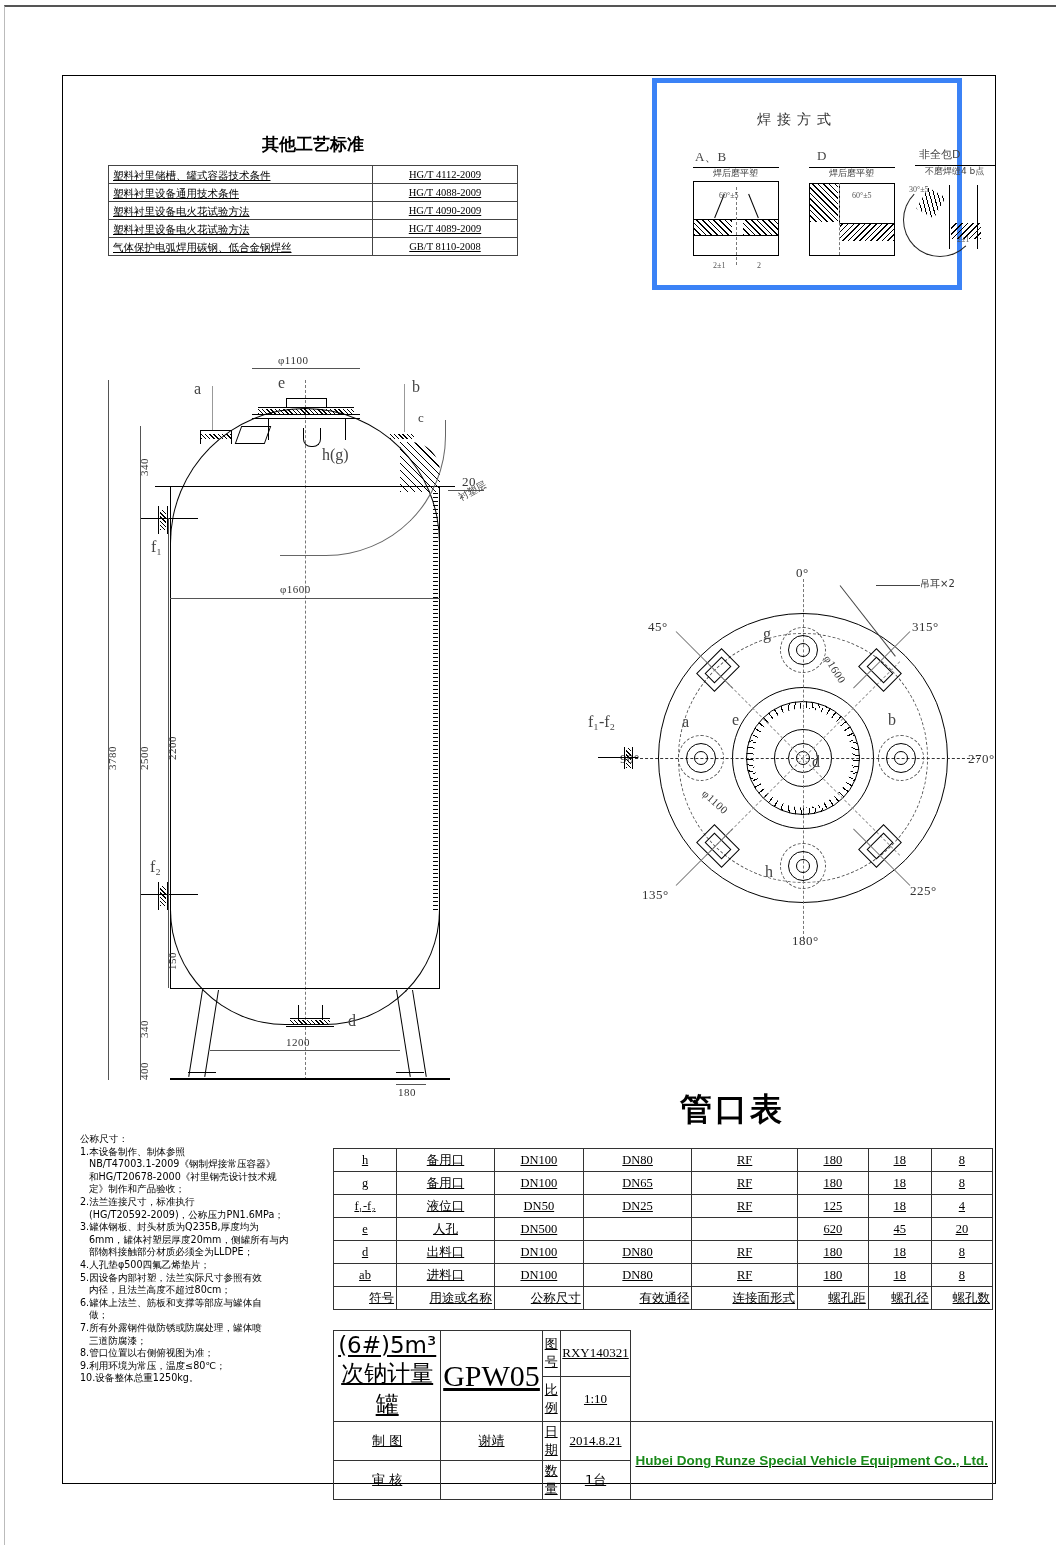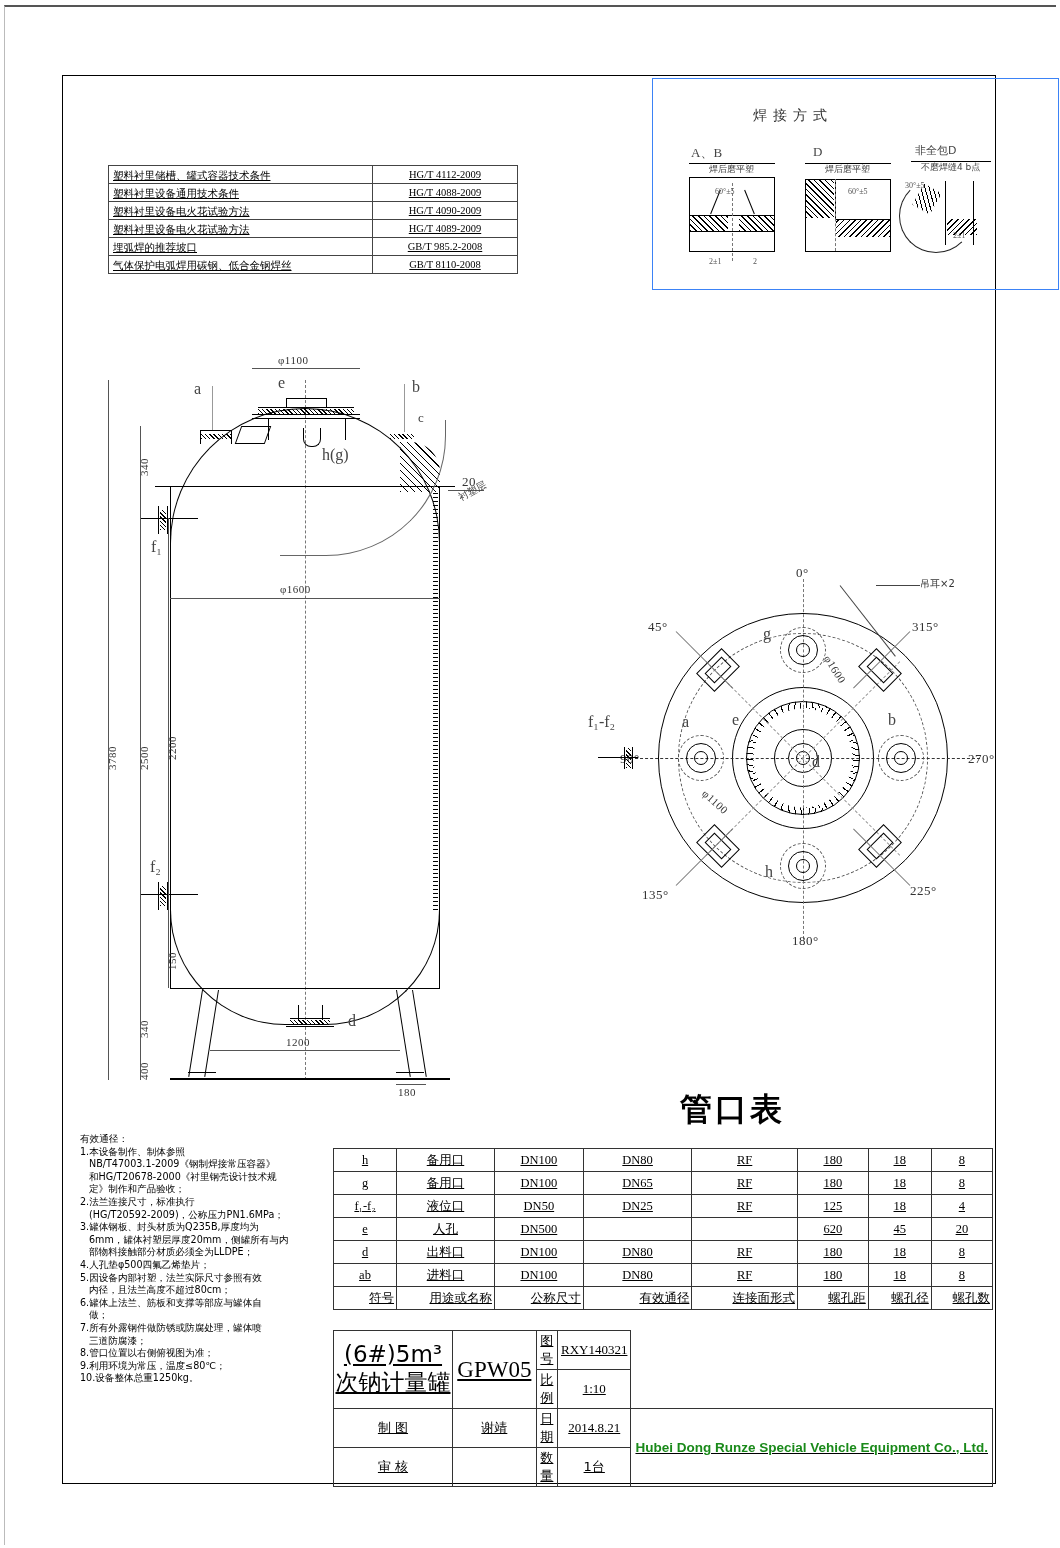--- a/index.html
+++ b/index.html
@@ -53,66 +53,63 @@
   .noz .c3{width:110px;}
   .noz .c4{width:108px;}
   .noz .c5{width:70px;}
   .noz .c6{width:62px;}
   .noz .c7{width:60px;}
   .noz tr.hdr td{font-size:12.5px;text-align:right;}
   
   .tb{position:absolute;left:333px;top:1330px;width:660px;font-size:13px;}
   .tb td{border:1px solid #333;text-align:center;}
   .tb .big{font-size:23px;height:72px;}
-  .tb .gp{font-size:23px;}
+  .tb .gp{font-size:30px;}
   .tb .sm{height:34px;font-size:13px;}
   .company{color:#1a8a1a;font-family:"Liberation Sans",sans-serif;font-weight:bold;
            font-size:13.5px;white-space:nowrap;}
   
   .tech{position:absolute;left:80px;top:1133px;width:250px;font-size:9.6px;line-height:12.6px;}
   .tech div{white-space:nowrap;}
   .tech .ind{padding-left:9px;}
   
-  #weldbox{position:absolute;left:652px;top:78px;width:407px;height:212px;
-           border:1px solid #3b82f6;box-sizing:border-box;}
+  #weldbox{position:absolute;left:652px;top:78px;width:310px;height:212px;
+           border:5px solid #3b82f6;box-sizing:border-box;}
   .hatch{position:absolute;
      background:repeating-linear-gradient(45deg,#000 0 1px,transparent 1px 4px);}
   .hatch2{position:absolute;
      background:repeating-linear-gradient(-45deg,#000 0 1px,transparent 1px 4px);}
   .gask{position:absolute;
      background:repeating-linear-gradient(45deg,#000 0 1px,transparent 1px 3px);}
 </style>
 </head>
 <body>
 
 <div id="page">
   <div id="page-edge"></div>
   <div id="frame"></div>
 
+  <div class="std-title cjk">其他工艺标准</div>
   <table class="std-tbl">
     <tbody id="std-body">
         <tr>
           <td class="nm cjk">塑料衬里储槽、罐式容器技术条件</td>
           <td class="cd">HG/T 4112-2009</td>
         </tr>
         <tr>
           <td class="nm cjk">塑料衬里设备通用技术条件</td>
           <td class="cd">HG/T 4088-2009</td>
         </tr>
         <tr>
           <td class="nm cjk">塑料衬里设备电火花试验方法</td>
           <td class="cd">HG/T 4090-2009</td>
         </tr>
         <tr>
           <td class="nm cjk">塑料衬里设备电火花试验方法</td>
           <td class="cd">HG/T 4089-2009</td>
-        </tr>
-        <tr>
-          <td class="nm cjk">埋弧焊的推荐坡口</td>
-          <td class="cd">GB/T 985.2-2008</td>
         </tr>
         <tr>
           <td class="nm cjk">气体保护电弧焊用碳钢、低合金钢焊丝</td>
           <td class="cd">GB/T 8110-2008</td>
         </tr>
       </tbody>
   </table>
 
   <div id="weldbox">
     <div class="txt cjk" style="left:100px;top:28px;font-size:14px;letter-spacing:6px;color:#333;">焊接方式</div>
@@ -458,21 +455,21 @@
           <td class="c3 cjk">有效通径</td>
           <td class="c4 cjk">连接面形式</td>
           <td class="c5 cjk">螺孔距</td>
           <td class="c6 cjk">螺孔径</td>
           <td class="c7 cjk">螺孔数</td>
         </tr>
       </tbody>
   </table>
 
   <div class="tech cjk">
-    <div>有效通径：</div>
+    <div>公称尺寸：</div>
     <div id="tech-body">
         <div>1.本设备制作、制体参照</div>
         <div class="ind">NB/T47003.1-2009《钢制焊接常压容器》</div>
         <div class="ind">和HG/T20678-2000《衬里钢壳设计技术规</div>
         <div class="ind">定》制作和产品验收；</div>
         <div>2.法兰连接尺寸，标准执行</div>
         <div class="ind">(HG/T20592-2009)，公称压力PN1.6MPa；</div>
         <div>3.罐体钢板、封头材质为Q235B,厚度均为</div>
         <div class="ind">6mm，罐体衬塑层厚度20mm，侧罐所有与内</div>
         <div class="ind">部物料接触部分材质必须全为LLDPE；</div>

